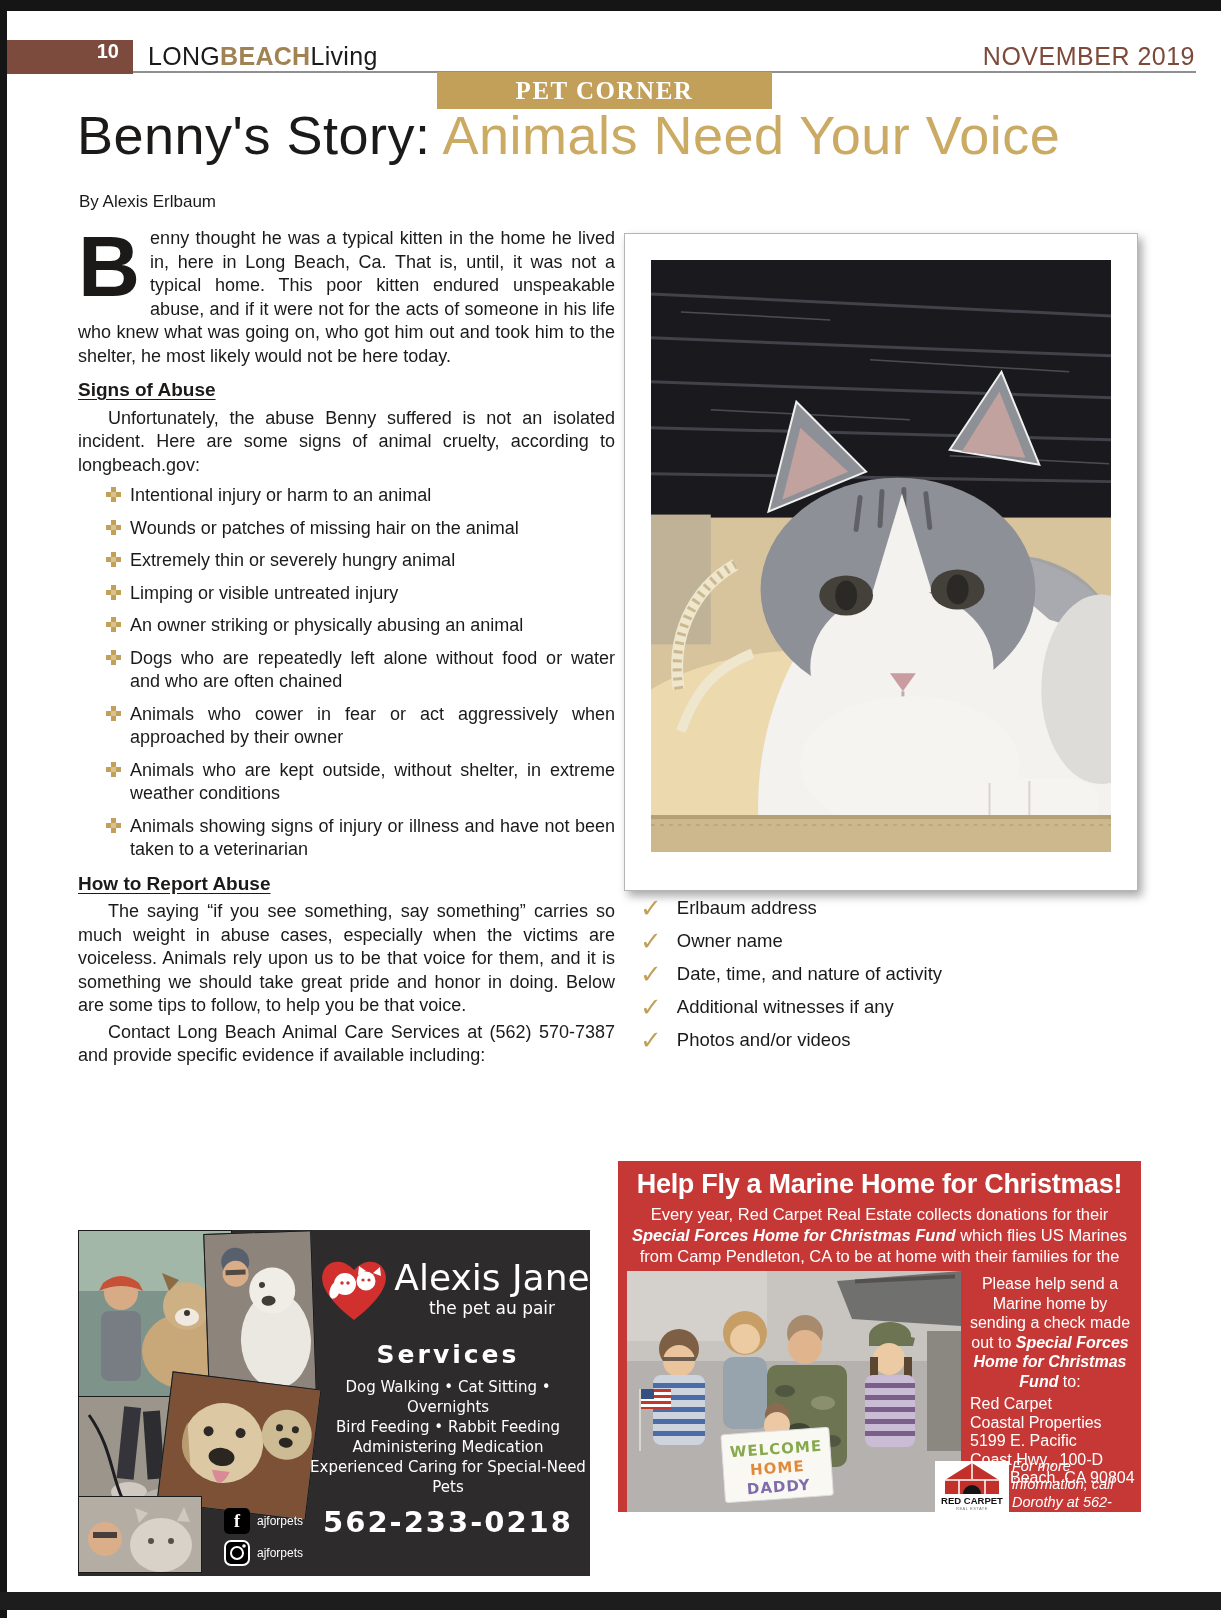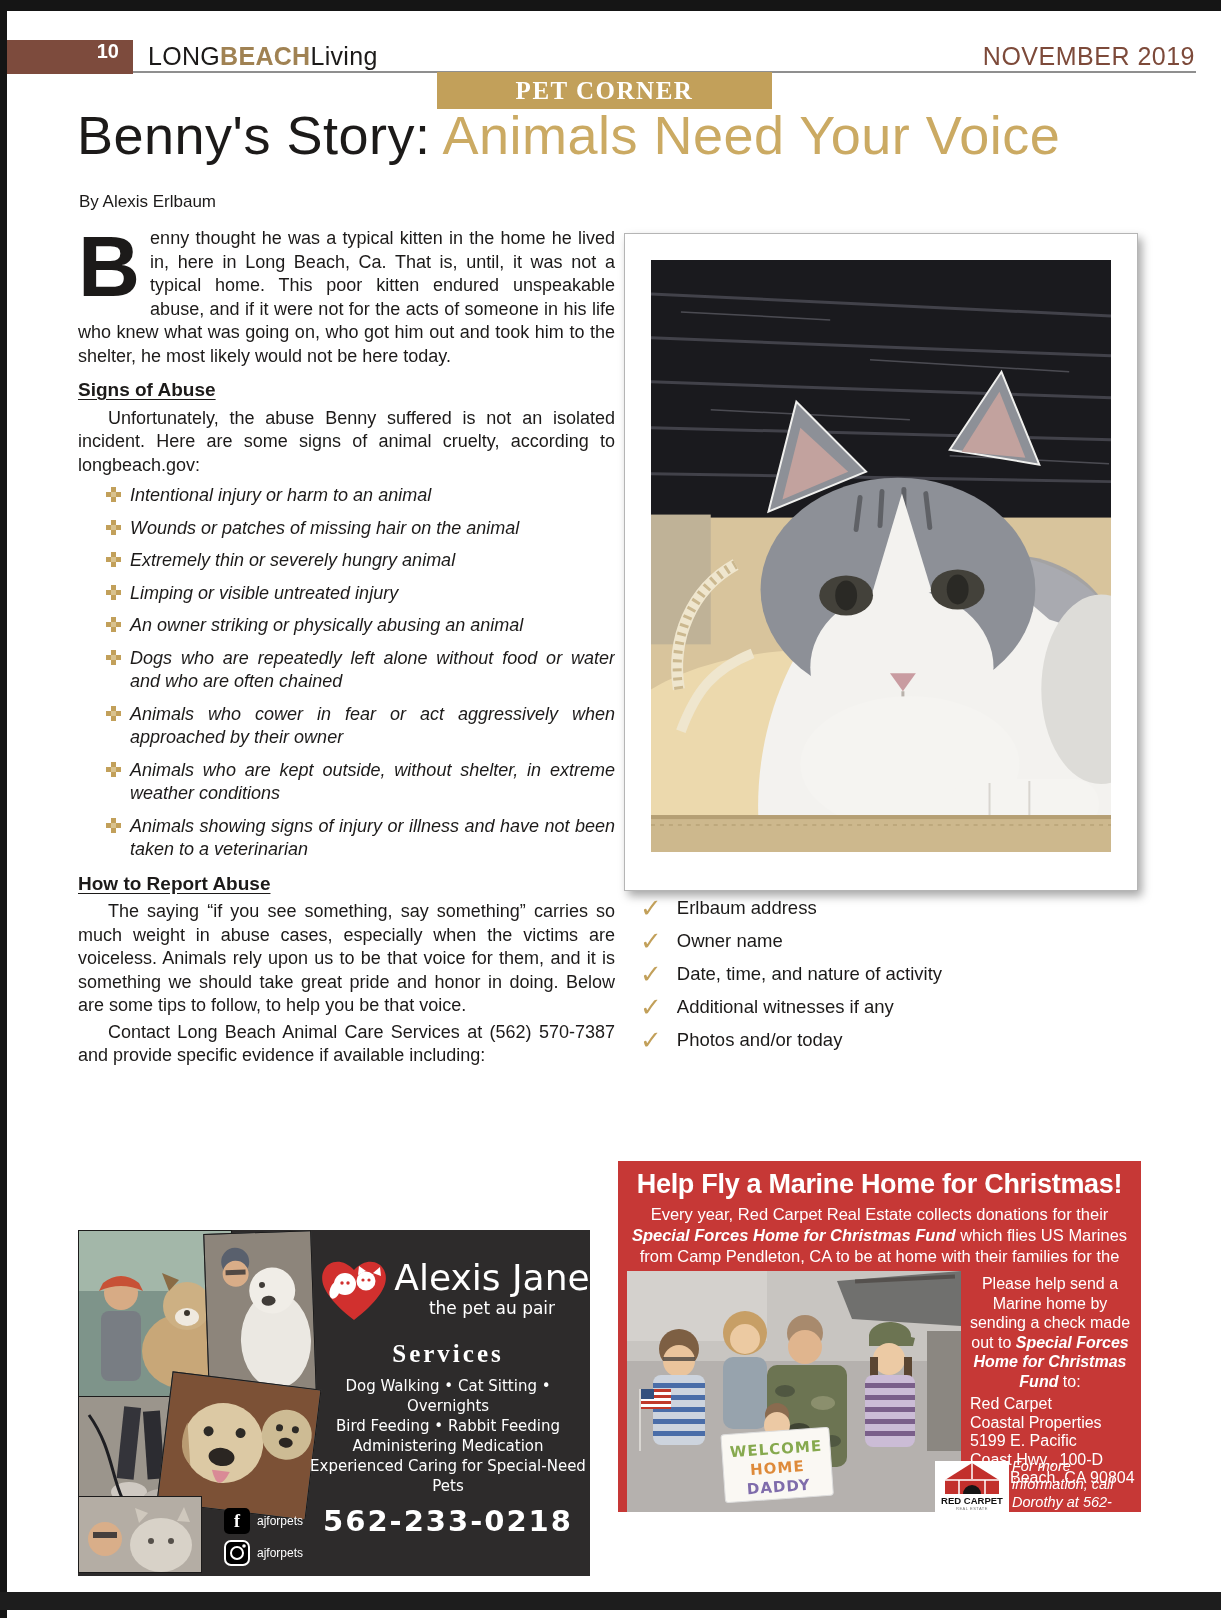--- a/index.html
+++ b/index.html
@@ -28,21 +28,21 @@
   .title .gold{color:var(--gold_title);margin-left:12px;}
   .byline{position:absolute;left:79px;top:192px;font-size:17px;}
 
   
   .col-left{position:absolute;left:78px;top:227px;width:537px;height:882px;overflow:hidden;
     font-size:18px;line-height:23.5px;text-align:justify;}
   .dropcap{float:left;font-size:86px;line-height:66px;font-weight:700;margin:6px 10px 0 0;}
   p.body{margin:0 0 3px;}
   .indent{text-indent:30px;}
   h3.sec{font-size:19px;margin:10px 0 5px;text-decoration:underline;text-underline-offset:3px;text-align:left;}
-  ul.signs{list-style:none;margin:7px 0 4px 28px;padding:0;font-style:italic;}
+  ul.signs{list-style:none;margin:7px 0 4px 28px;padding:0;}
   ul.signs li{display:flex;gap:9px;margin-bottom:9px;}
   .paw{flex:none;position:relative;width:15px;height:15px;margin-top:3px;}
   .paw::before{content:"";position:absolute;left:5px;top:0;width:5px;height:5px;background:var(--gold);
     box-shadow:0 5px 0 #d9c28e,0 10px 0 var(--gold),-5px 5px 0 var(--gold),5px 5px 0 var(--gold);}
   .btxt{flex:1;text-align:justify;}
 
   
   .photo-card{position:absolute;left:624px;top:233px;width:514px;height:658px;background:#fff;
     border:1px solid #b5b5b5;box-shadow:4px 5px 9px rgba(0,0,0,.35);box-sizing:border-box;
     padding:26px 26px 38px;}
@@ -61,21 +61,21 @@
   #ph1{left:0;top:0;width:152px;height:166px;}
   #ph2{left:128px;top:2px;width:106px;height:160px;transform:rotate(-2deg);}
   #ph3{left:0;top:166px;width:112px;height:128px;}
   #ph4{left:86px;top:150px;width:148px;height:130px;transform:rotate(7deg);}
   #ph5{left:0;top:266px;width:122px;height:75px;}
   .aj-heart{position:absolute;left:238px;top:24px;width:76px;height:70px;}
   .aj-brand{position:absolute;left:316px;top:28px;width:196px;text-align:center;font-family:"DejaVu Sans",sans-serif;}
   .aj-name{font-size:36px;line-height:40px;}
   .aj-tag{font-size:17px;text-align:center;margin-top:0;}
   .aj-text{position:absolute;left:230px;top:110px;width:280px;text-align:center;font-family:"DejaVu Sans",sans-serif;}
-  .aj-services-h{font-size:25px;letter-spacing:3px;margin:0 0 8px;font-weight:700;font-family:Liberation Serif, serif;}
+  .aj-services-h{font-size:25px;letter-spacing:3px;margin:0 0 8px;font-weight:700;}
   .aj-line{font-size:15px;line-height:20px;}
   .aj-rates{font-size:17.5px;margin-top:10px;}
   .aj-phone{font-size:29px;letter-spacing:2px;margin-top:8px;font-weight:700;}
   .aj-social{position:absolute;left:146px;top:278px;}
   .soc-row{display:flex;align-items:center;gap:7px;margin-bottom:6px;}
   .soc-ic{width:26px;height:26px;border-radius:5px;background:#000;color:#fff;display:flex;align-items:center;
     justify-content:center;font-weight:700;font-size:18px;font-family:"Liberation Serif",serif;flex:none;}
   .soc-label{font-size:12px;}
 
   
@@ -229,21 +229,21 @@
     <div class="check-row">
         <span class="check">✓</span>
         <span>Date, time, and nature of activity</span>
       </div>
     <div class="check-row">
         <span class="check">✓</span>
         <span>Additional witnesses if any</span>
       </div>
     <div class="check-row">
         <span class="check">✓</span>
-        <span>Photos and/or today</span>
+        <span>Photos and/or videos</span>
       </div>
   </section>
 
   <section class="ad-left">
     <div class="ph" id="ph1">
       <svg viewBox="0 0 152 166" preserveAspectRatio="none" aria-hidden="true">
         <rect width="152" height="166" fill="#7e948a"></rect>
           <rect width="152" height="60" fill="#a3b7a9"></rect>
         <circle cx="42" cy="62" r="17" fill="#d7ab85"></circle>
         <path d="M24,52 q18,-14 36,0 l4,8 q-22,-10 -44,0 Z" fill="#c75136"></path>

